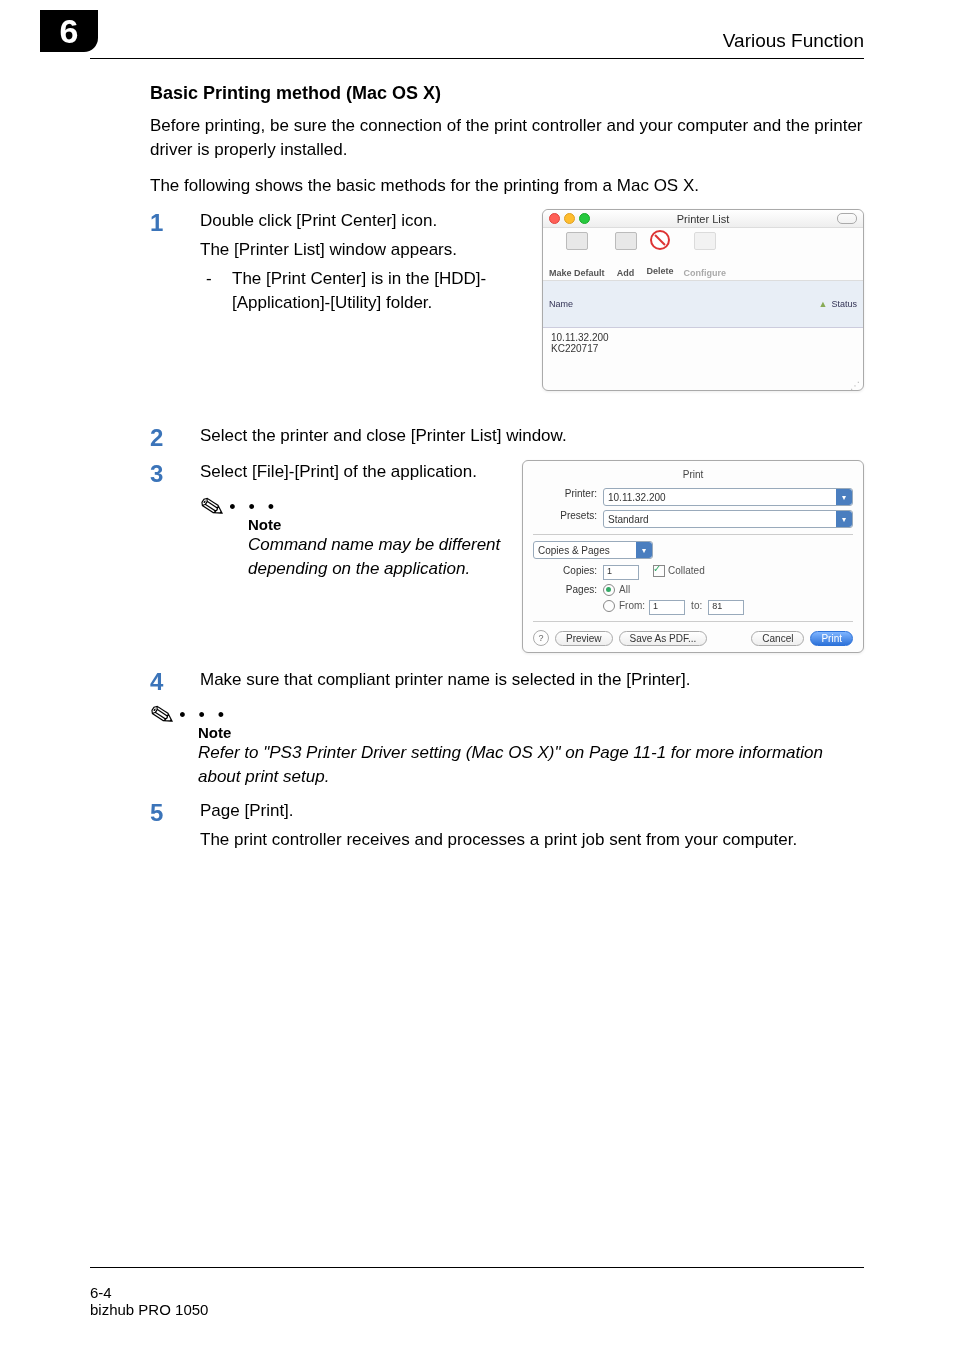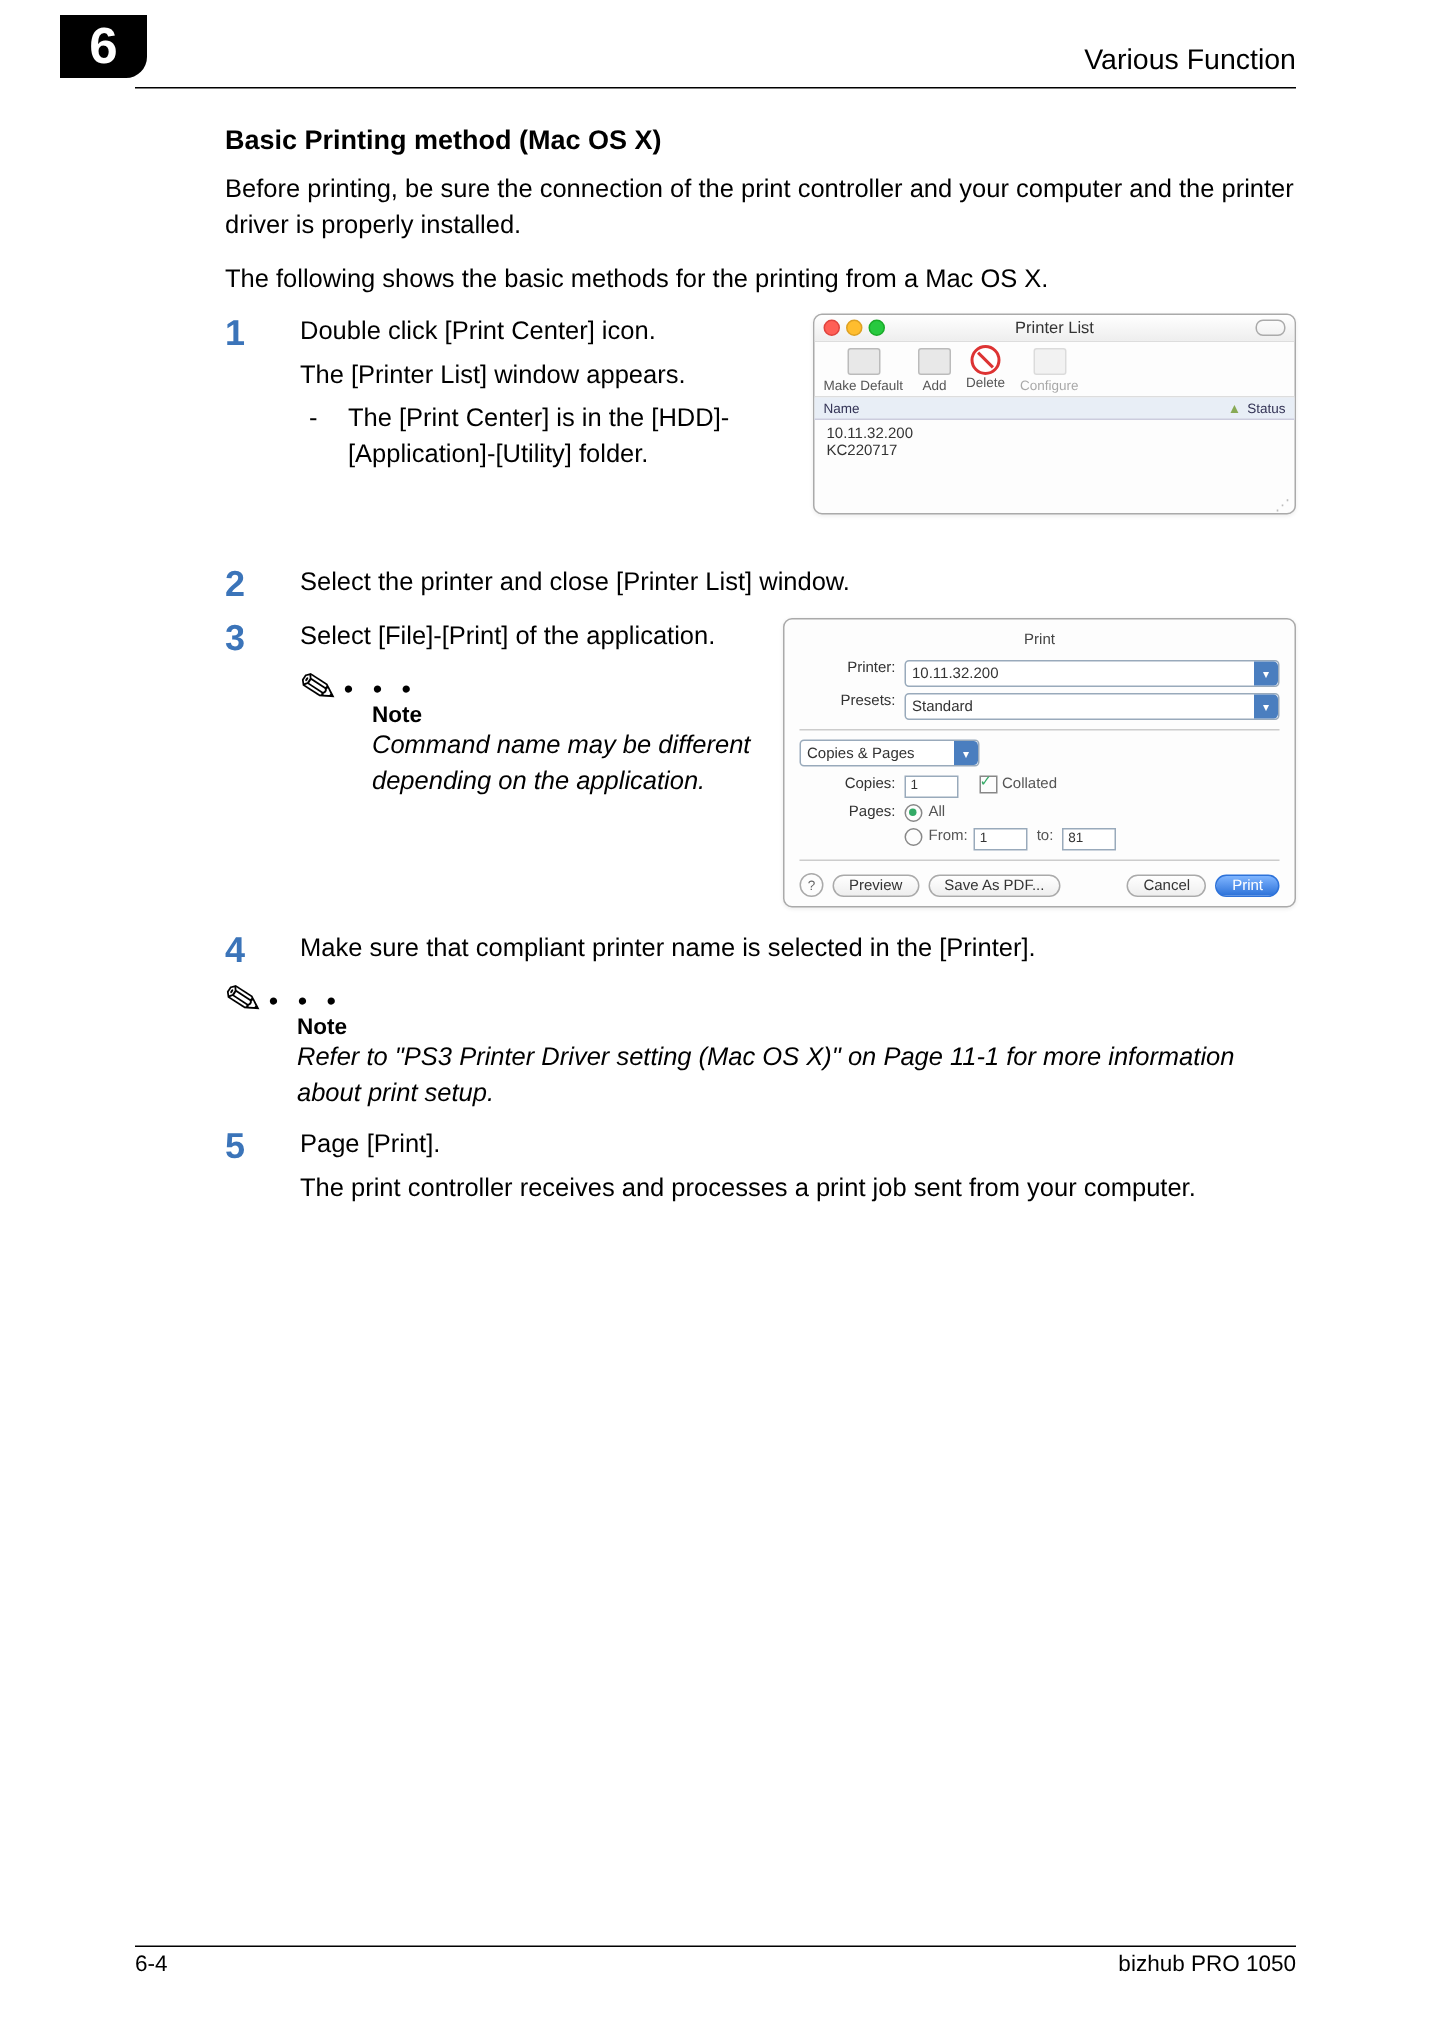--- a/index.html
+++ b/index.html
@@ -172,41 +172,42 @@
     padding: 4px 6px 2px 6px;
     gap: 10px;
     border-bottom: 1px solid #ddd;
   }
   .tool-item {
     display: flex;
     flex-direction: column;
     align-items: center;
     font-size: 9px;
     color: #555;
-    gap: 2px;
+    gap: 18px;
+    font-weight: bold;
   }
   .tool-icon {
     width: 20px; height: 16px;
     background: #e8e8e8;
     border: 1px solid #bbb;
     border-radius: 2px;
     display:flex; align-items:center; justify-content:center;
   }
   .tool-icon.prohibit {
     background:#fff; border:none; position:relative;
   }
   .tool-icon.prohibit::before {
     content:""; width:16px; height:16px; border:2px solid #d33; border-radius:50%;
     display:block;
   }
   .tool-icon.prohibit::after {
     content:""; width:14px; height:2px; background:#d33; position:absolute; transform:rotate(45deg);
   }
   .list-header {
-    display:flex; background:#e8eef6; padding:2px 6px; font-size:9px; color:#335;
+    display:flex; background:#e8eef6; padding:18px 6px; font-size:9px; color:#335;
     border-bottom:1px solid #ccd;
   }
   .list-header .col1 { flex:1; }
   .list-body { padding: 4px 8px; font-size:10px; color:#333; min-height:46px; }
   .resize-grip {
     text-align:right; padding-right:3px; color:#bbb; font-size:10px; line-height:8px;
   }
   .print-dialog {
     width: 320px;
     padding: 8px 10px 6px 10px;
@@ -265,24 +266,24 @@
   .step-with-float {
     overflow: visible;
   }
   .clearfix::after { content:""; display:block; clear:both; }
   .footer {
     position: absolute;
     bottom: 40px;
     left: 90px;
     right: 90px;
     border-top: 1.5px solid #000;
-    padding-top: 3px;
-    display: flex;
-    justify-content: space-between;
+    padding-top: 16px;
+    display: flex;
     font-size: 15px;
+    flex-direction: column;
   }
 </style>
 </head>
 <body>
 
 <div class="page">
 
   <div class="header">
     <div class="chapter-tab">6</div>
     <div class="header-title">Various Function</div>

